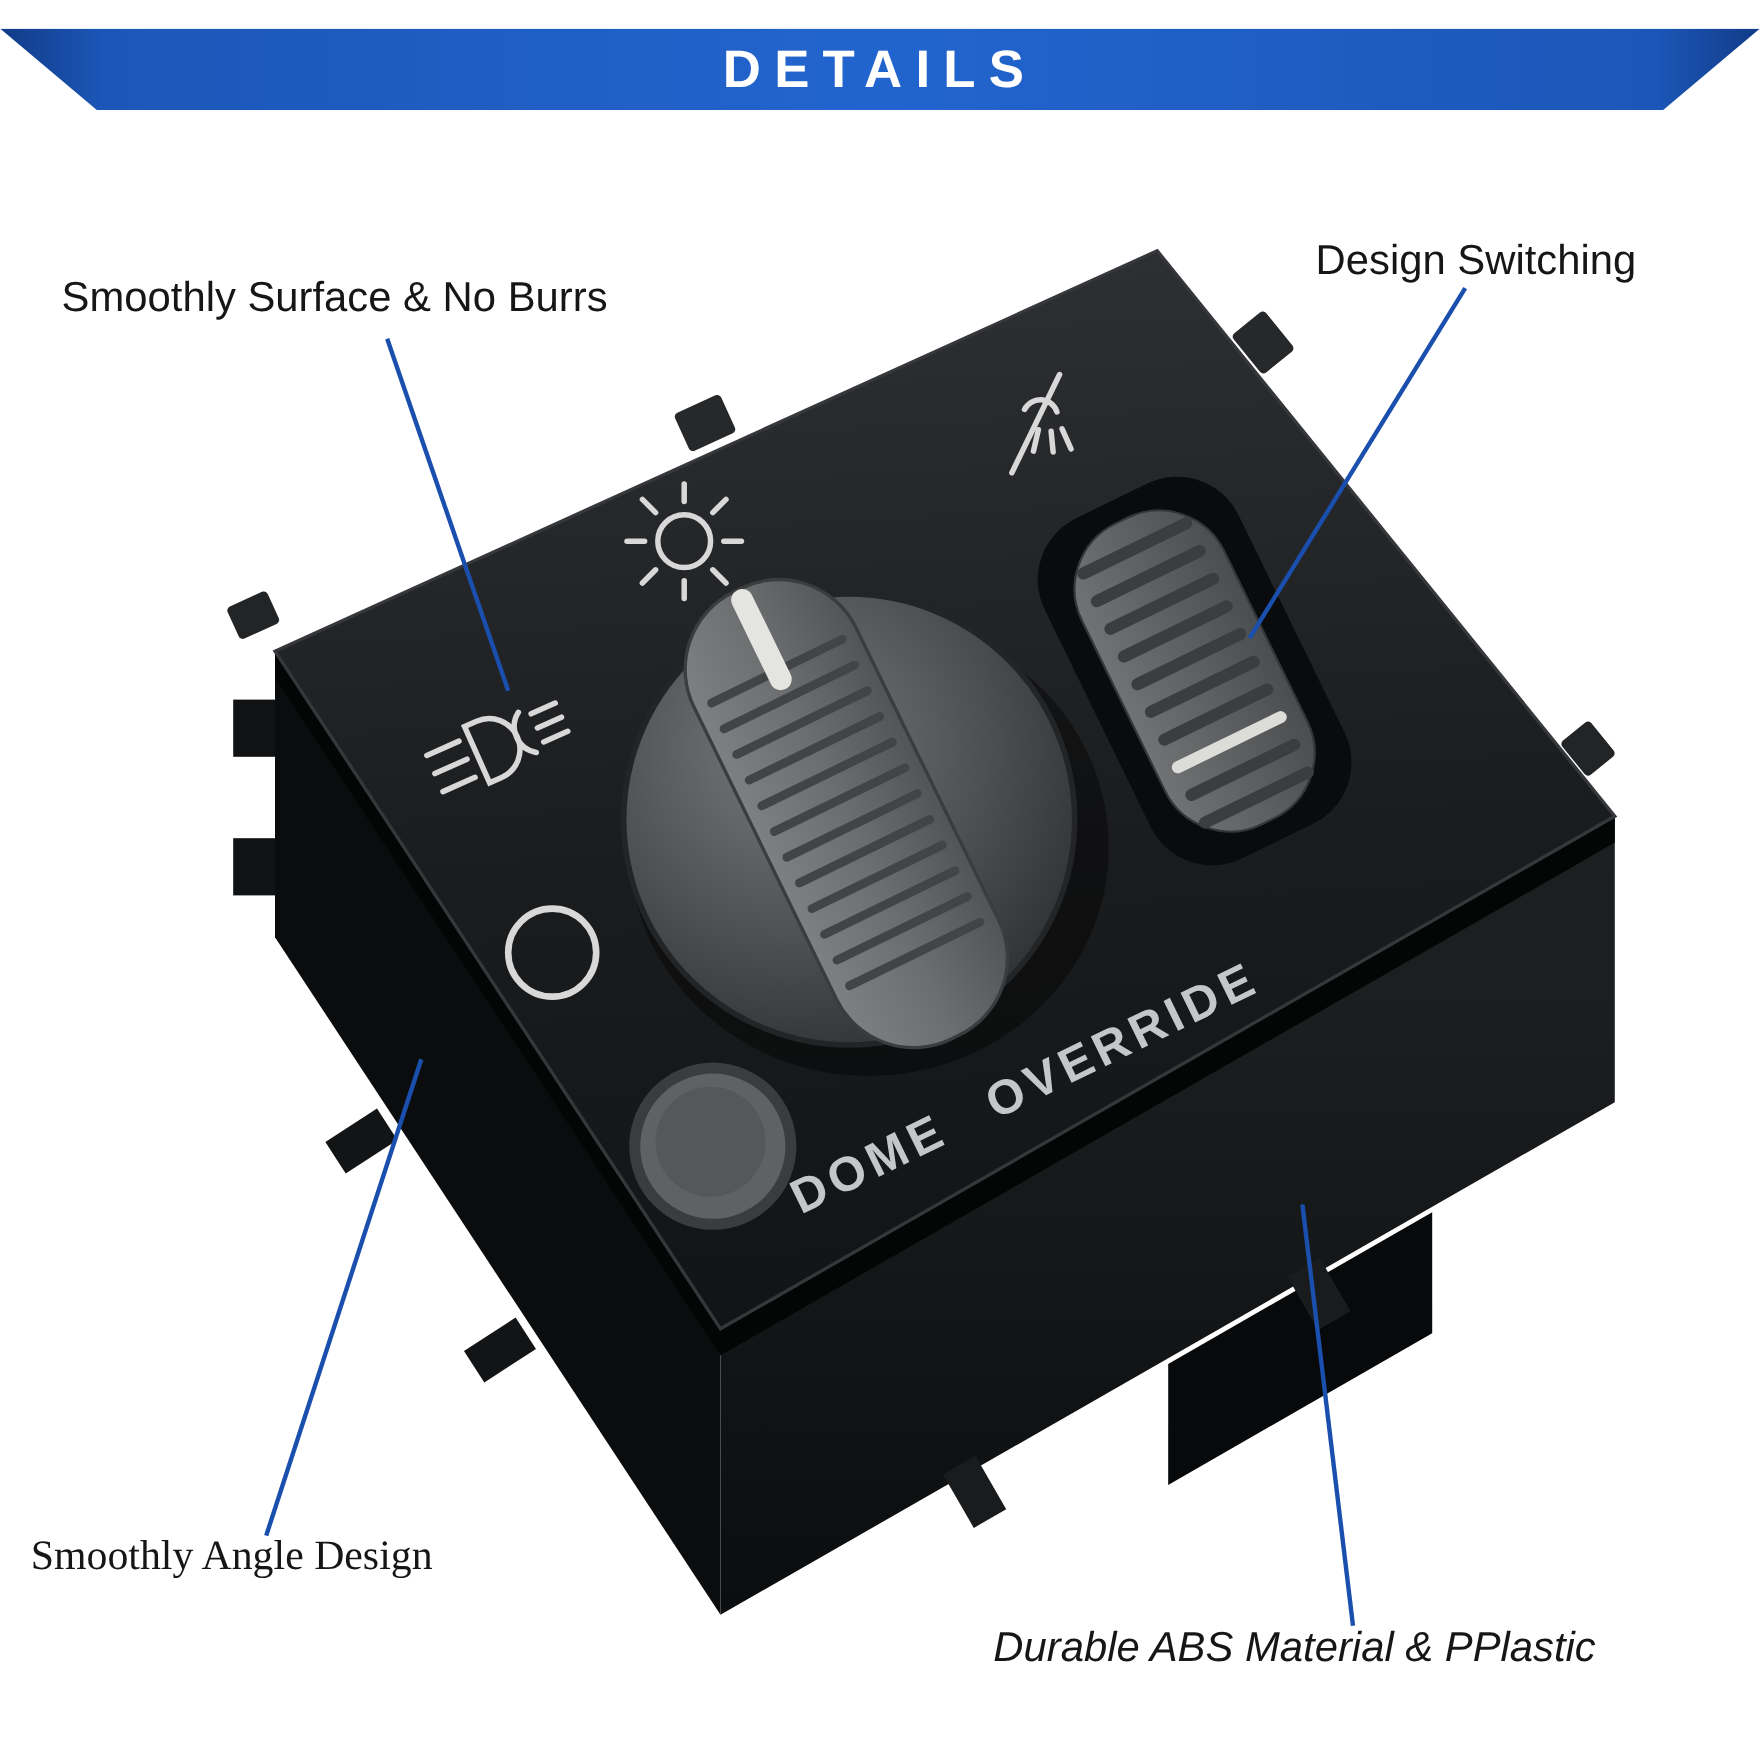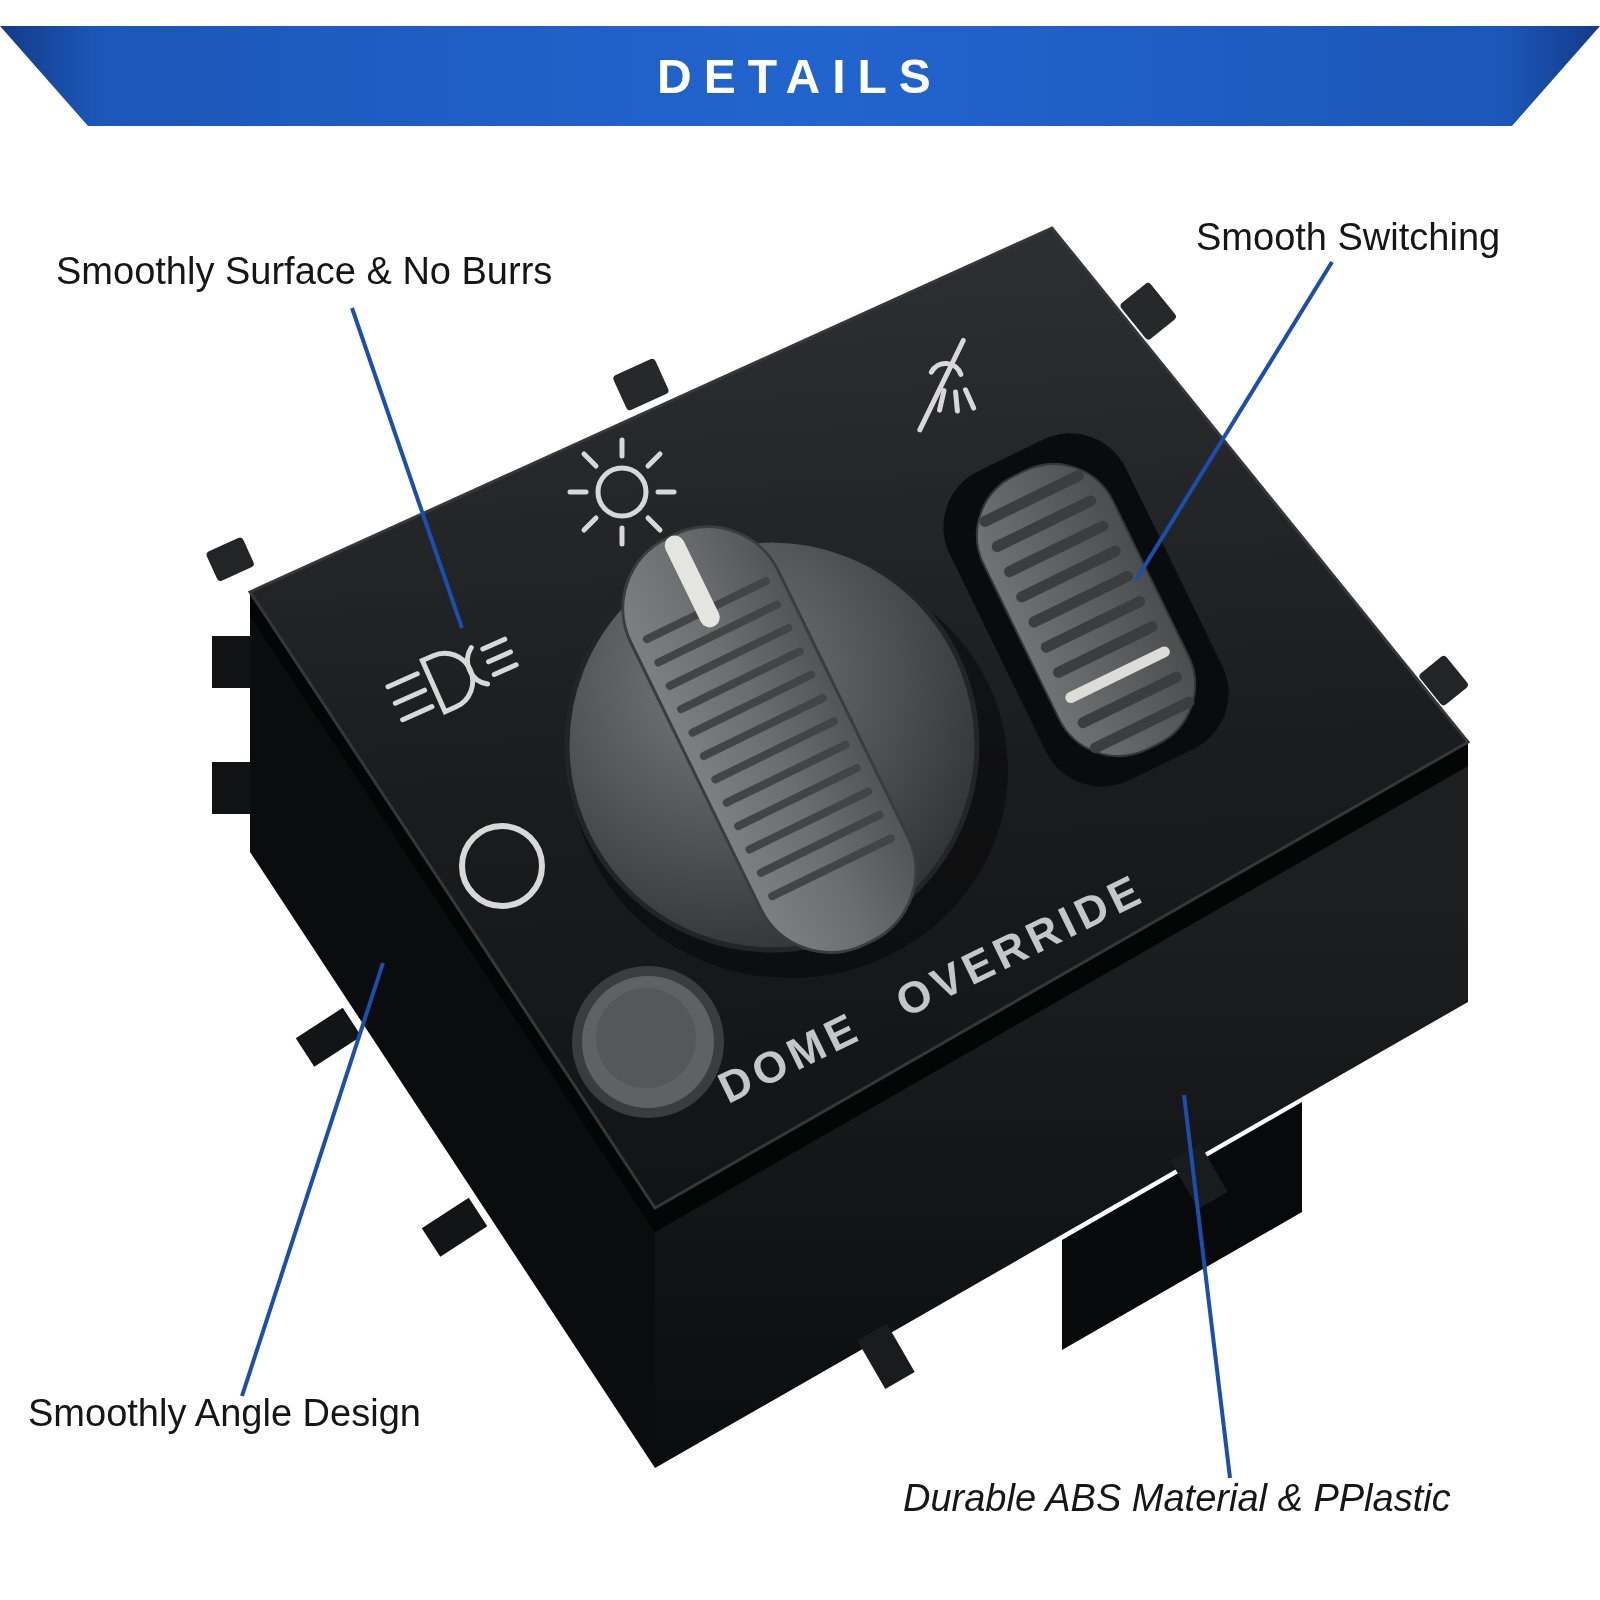--- a/index.html
+++ b/index.html
@@ -2,43 +2,43 @@
 <html><head>
 <meta charset="utf-8">
 <style>
   html,body{margin:0;padding:0;}
   body{
     width:1600px;height:1600px;position:relative;overflow:hidden;
     background:#ffffff;
     font-family:"Liberation Sans", sans-serif;
   }
   .banner{
-    position:absolute;left:0;top:26px;width:1600px;height:100px;
+    position:absolute;left:0;top:26px;width:1600px;height:74px;
     background:linear-gradient(90deg,#123b88 0%,#1c57b8 6%,#2264ce 50%,#1c57b8 94%,#123b88 100%);
     clip-path:polygon(0 0,100% 0,94.5% 100%,5.5% 100%);
     display:flex;align-items:center;justify-content:center;
   }
   .banner-title{
     color:#ffffff;font-size:48px;font-weight:bold;letter-spacing:12px;
   }
   .callout{
     position:absolute;color:#161616;font-size:38px;white-space:nowrap;
   }
   .stage{position:absolute;left:0;top:0;}
 </style>
 </head>
 <body>
 
 <div class="banner">
   <span class="banner-title">DETAILS</span>
 </div>
 
 <div class="callout" style="left:56px;top:250px;">Smoothly Surface &amp; No Burrs</div>
-<div class="callout" style="left:1196px;top:216px;">Smooth Switching</div>
-<div class="callout" style="left:28px;top:1392px;">Smoothly Angle Design</div>
+<div class="callout" style="left:1196px;top:216px;">Design Switching</div>
+<div class="callout" style="left:28px;top:1392px;font-family:Liberation Serif, serif;">Smoothly Angle Design</div>
 <div class="callout" style="left:903px;top:1477px;font-style:italic;">Durable ABS Material &amp; PPlastic</div>
 
 <svg class="stage" width="1600" height="1600" viewBox="0 0 1600 1600">
   <defs>
     <linearGradient id="plateGrad" gradientUnits="userSpaceOnUse" x1="700" y1="220" x2="760" y2="1220">
       <stop offset="0" stop-color="#2e3033"></stop>
       <stop offset="0.55" stop-color="#1b1c1e"></stop>
       <stop offset="1" stop-color="#121314"></stop>
     </linearGradient>
     <linearGradient id="rightGrad" gradientUnits="userSpaceOnUse" x1="1000" y1="900" x2="1000" y2="1450">

